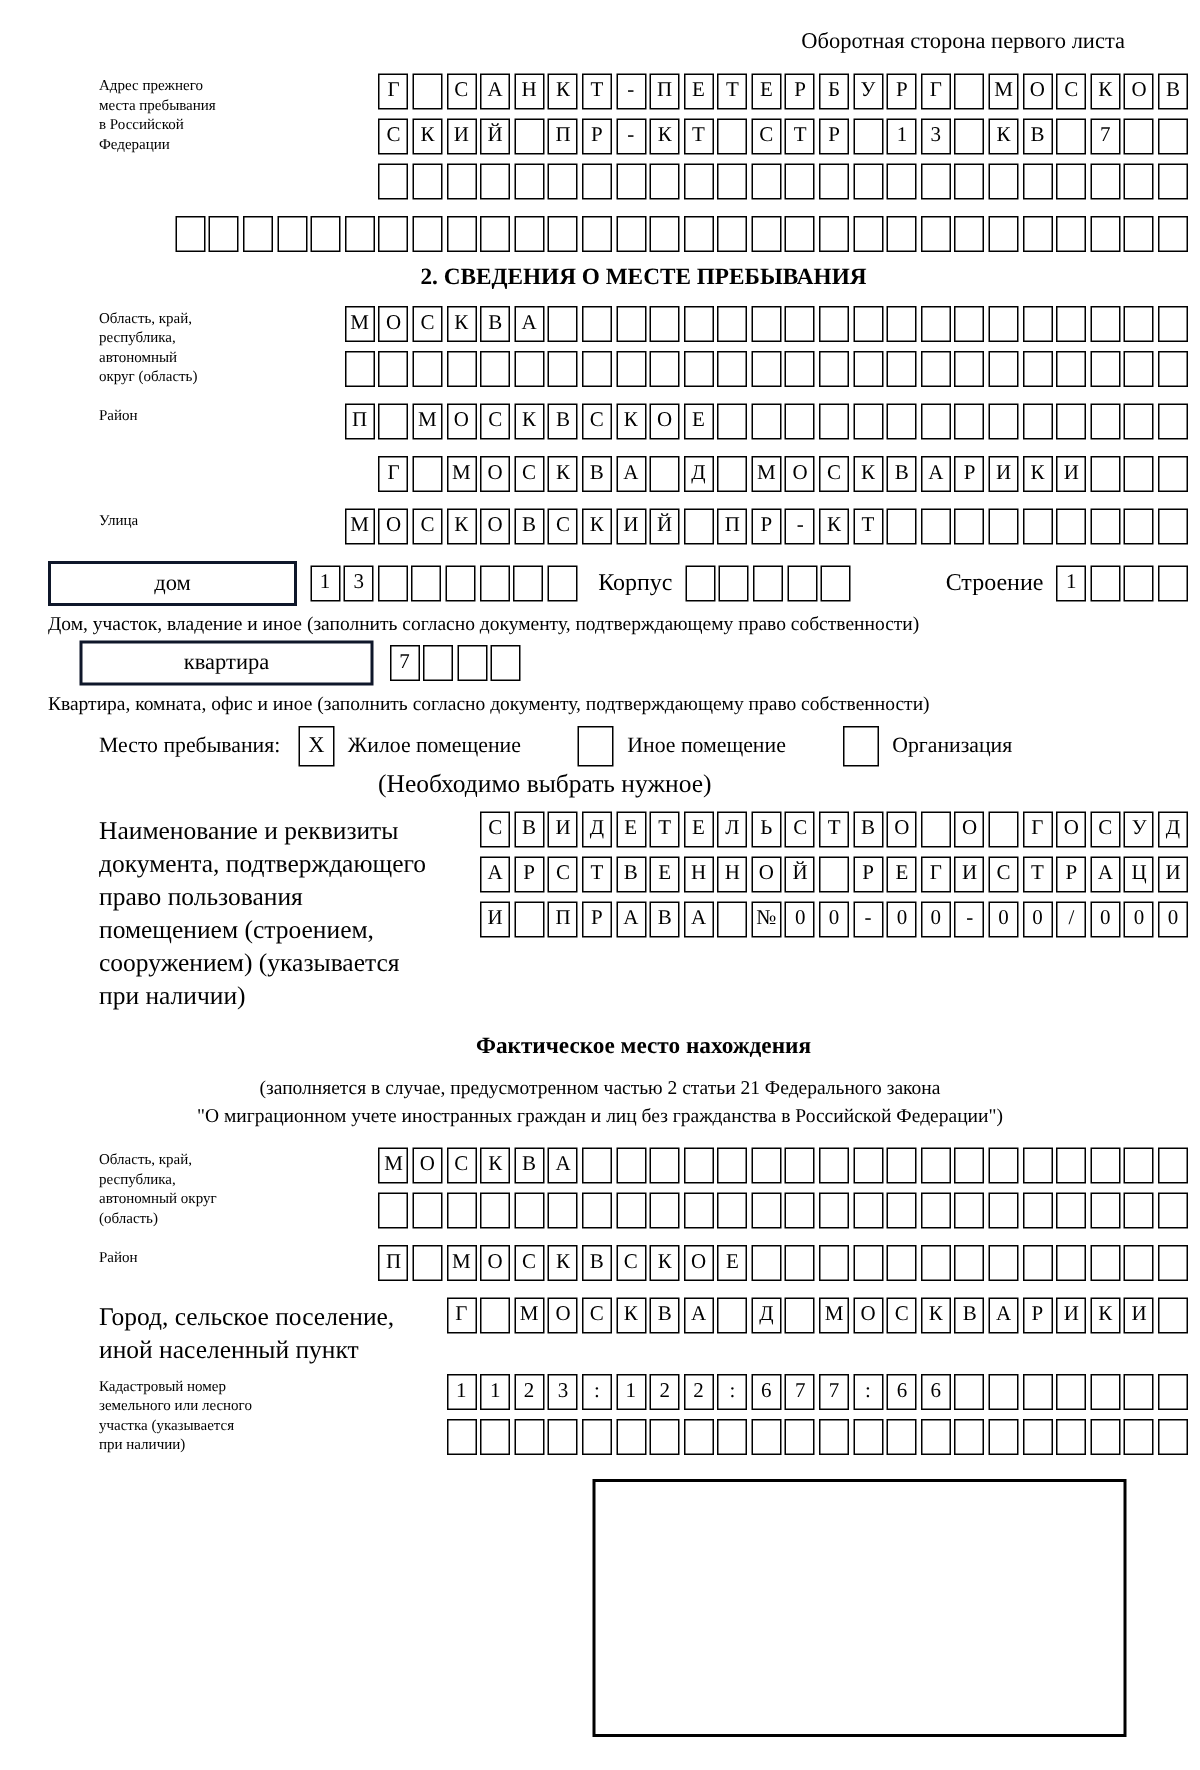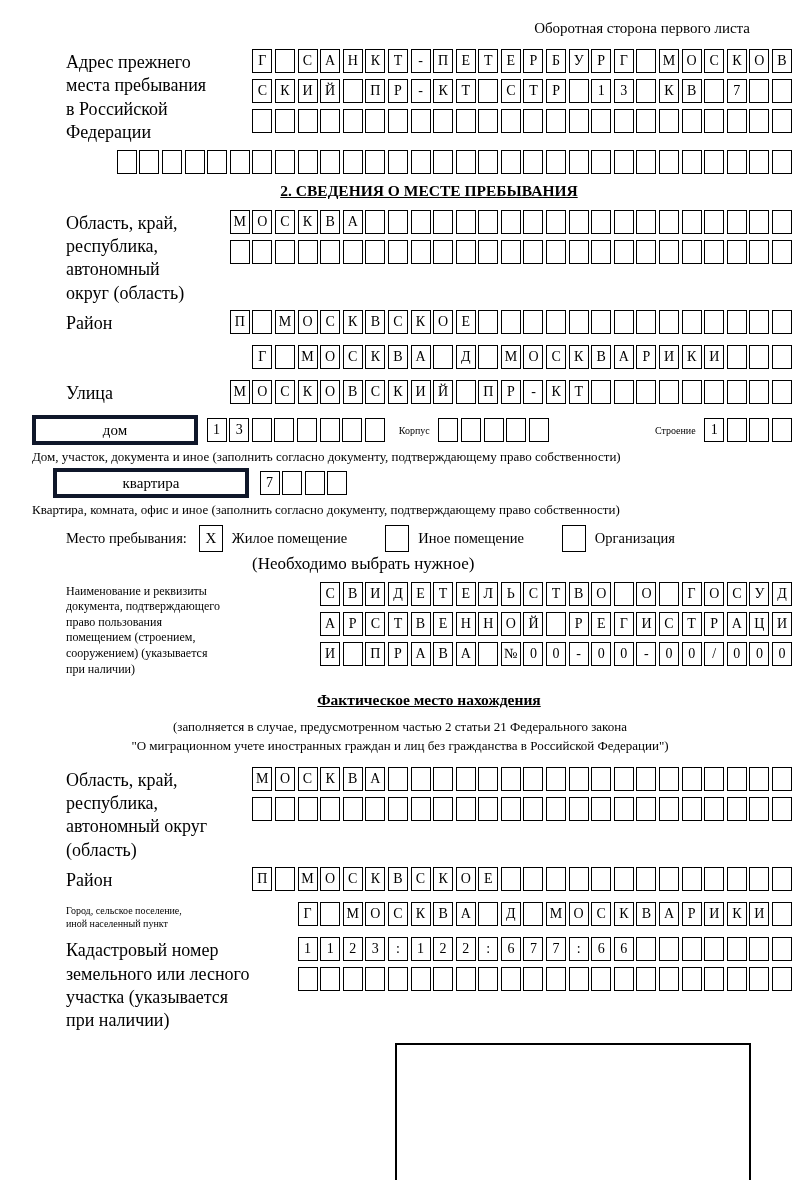--- a/index.html
+++ b/index.html
@@ -2,56 +2,56 @@
 <html><head>
 <meta charset="utf-8">
 <style>
   html,body{margin:0;padding:0;background:#fff;color:#000;}
   body{width:800px;height:1180px;font-family:"Liberation Serif","DejaVu Serif",serif;overflow:hidden;}
   .page{box-sizing:border-box;width:800px;height:933px;padding:8px 8px 0 66px;}
 
   .corner{ text-align:right; font-size:15px; padding-right:42px; margin-top:12px; }
 
   .frow{display:flex;align-items:flex-start;margin-bottom:5px;}
-  .flabel{font-size:18px;line-height:1.3;white-space:pre-line;flex:0 1 auto;padding-top:2px;}
+  .flabel{font-size:10px;line-height:1.3;white-space:pre-line;flex:0 1 auto;padding-top:2px;}
   .rows-col{flex:1 1 auto;display:flex;flex-direction:column;min-width:0;}
   .cells{display:flex;justify-content:flex-end;margin-left:auto;margin-bottom:6px;flex-shrink:0;}
   .rows-col .cells{margin-left:0;}
   .cell{box-sizing:border-box;width:20px;height:24px;border:1.7px solid #000;margin-left:2.6px;
         display:flex;align-items:center;justify-content:center;font-size:14px;background:#fff;}
   .bleed{margin-left:-58px;}
   .note{font-size:13px;line-height:1.25;}
   .note-center{text-align:center;}
-  .sec-title{font-size:15.5px;font-weight:bold;text-align:center;margin:8px 0 10px 0;text-decoration:underline;}
+  .sec-title{font-size:15.5px;font-weight:bold;text-align:center;margin:8px 0 10px 0;}
 
   .dom-row{display:flex;align-items:center;margin-left:-34px;margin-bottom:4px;}
-  .label-box{box-sizing:border-box;border:4px solid #0f172a;height:30px;display:flex;align-items:center;
+  .label-box{box-sizing:border-box;border:2px solid #0f172a;height:30px;display:flex;align-items:center;
              justify-content:center;font-size:15px;background:#fff;}
   .dom-box{width:166px;}
   .kv-box{width:196px;}
   .dom-row .cells{margin-left:6px;margin-bottom:0;}
-  .inline-lbl{font-size:10px;margin-left:14px;}
+  .inline-lbl{font-size:16px;margin-left:14px;}
   .push-right{margin-left:auto;}
   .kv-row{display:flex;align-items:center;margin-left:-32px;margin-bottom:4px;padding-left:19px;}
   .kv-row .cells{margin-left:8px;margin-bottom:0;}
 
   .stay-row{display:flex;align-items:center;margin:6px 0 2px 0;font-size:14.5px;}
   .chk{box-sizing:border-box;width:24px;height:27px;border:1.7px solid #000;display:flex;align-items:center;
        justify-content:center;font-size:15px;margin-left:12px;flex-shrink:0;}
   .chk-lbl{margin-left:9px;}
   .gap-lg{margin-left:38px;}
   .stay-note{font-size:17px;margin:2px 0 8px 186px;}
 
-  .doc-label{font-size:12px;}
+  .doc-label{font-size:17px;}
   .doc-block{margin-top:4px;}
 
   .fact-head{margin-top:14px;}
   .fact-note{margin-bottom:3px;}
   .fact-region{margin-top:12px;}
-  .citylabel{font-size:10px;}
+  .citylabel{font-size:17px;}
 
   .stamp-box{box-sizing:border-box;width:356px;height:172px;border:2px solid #000;margin-left:329px;margin-top:10px;}
 </style>
 </head>
 <body>
 
 <div class="page">
 
   <div class="corner">Оборотная сторона первого листа</div>
 
@@ -351,21 +351,21 @@
         <span class="cell"></span>
       </div>
     <div class="inline-lbl push-right">Строение</div>
     <div class="cells">
         <span class="cell">1</span>
         <span class="cell"></span>
         <span class="cell"></span>
         <span class="cell"></span>
       </div>
   </div>
-  <div class="note" style="margin-left:-34px;margin-bottom:3px;">Дом, участок, документа и иное (заполнить согласно документу, подтверждающему право собственности)</div>
+  <div class="note" style="margin-left:-34px;margin-bottom:3px;">Дом, участок, владение и иное (заполнить согласно документу, подтверждающему право собственности)</div>
 
   <div class="kv-row">
     <div class="label-box kv-box">квартира</div>
     <div class="cells" style="margin-left:8px;margin-right:auto;">
         <span class="cell">7</span>
         <span class="cell"></span>
         <span class="cell"></span>
         <span class="cell"></span>
       </div>
   </div>

